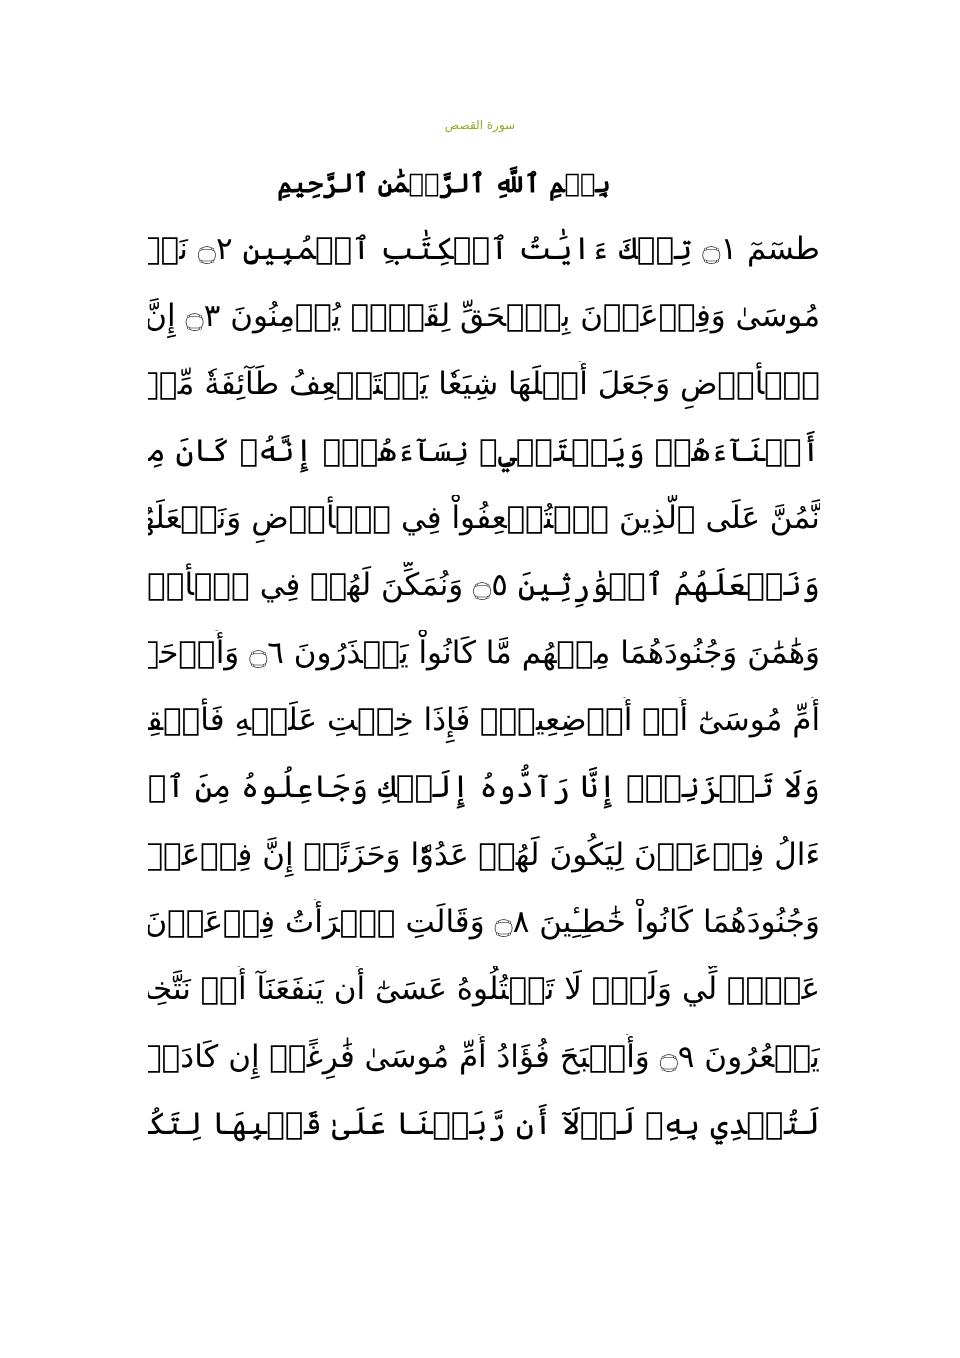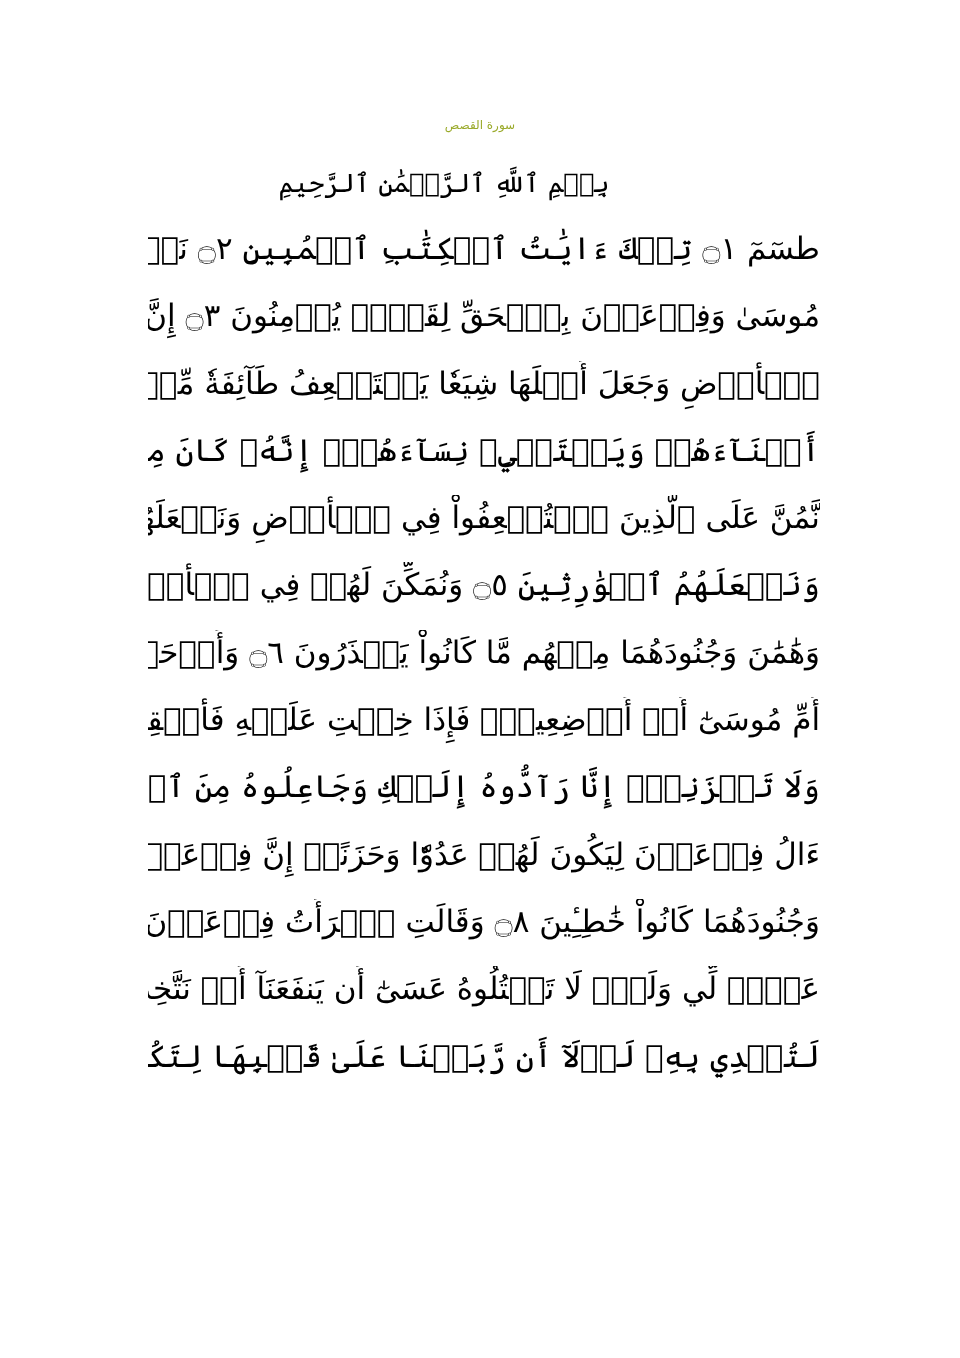--- a/index.html
+++ b/index.html
@@ -4,21 +4,21 @@
 <style>
   html, body { margin:0; padding:0; background:#ffffff; }
   body { width:960px; height:1358px; position:relative; overflow:hidden; }
   .page { position:absolute; left:0; top:0; width:960px; height:1358px; background:#fff; }
   .surah-title {
     position:absolute; top:118px; left:0; width:960px; text-align:center;
     font-family:"DejaVu Sans", sans-serif; font-size:12px; color:#9aaa2a; direction:rtl;
   }
   .basmala {
     position:absolute; top:168px; left:0; width:888px; text-align:center;
-    font-family:"DejaVu Serif", serif; font-size:26px; color:#000; direction:rtl;
+    font-family:"DejaVu Serif", serif; font-size:26px; color:#000; direction:rtl;font-weight:bold;
   }
   .lines { position:absolute; top:226px; left:148px; width:672px; }
   .line {
     height:67.3px; direction:rtl; text-align:justify; text-align-last:justify;
     font-family:"DejaVu Serif", serif; font-size:31px; line-height:44px; color:#000;
     white-space:nowrap; overflow:hidden;
   }
 </style>
 </head>
 <body>
@@ -32,15 +32,16 @@
     <div class="line">ٱلۡأَرۡضِ وَجَعَلَ أَهۡلَهَا شِيَعٗا يَسۡتَضۡعِفُ طَآئِفَةٗ مِّنۡهُمۡ يُذَبِّحُ</div>
     <div class="line">أَبۡنَآءَهُمۡ وَيَسۡتَحۡيِۦ نِسَآءَهُمۡۚ إِنَّهُۥ كَانَ مِنَ ٱلۡمُفۡسِدِينَ ۝٤ وَنُرِيدُ أَن</div>
     <div class="line">نَّمُنَّ عَلَى ٱلَّذِينَ ٱسۡتُضۡعِفُواْ فِي ٱلۡأَرۡضِ وَنَجۡعَلَهُمۡ أَئِمَّةٗ</div>
     <div class="line">وَنَجۡعَلَهُمُ ٱلۡوَٰرِثِينَ ۝٥ وَنُمَكِّنَ لَهُمۡ فِي ٱلۡأَرۡضِ وَنُرِيَ فِرۡعَوۡنَ</div>
     <div class="line">وَهَٰمَٰنَ وَجُنُودَهُمَا مِنۡهُم مَّا كَانُواْ يَحۡذَرُونَ ۝٦ وَأَوۡحَيۡنَآ إِلَىٰٓ</div>
     <div class="line">أُمِّ مُوسَىٰٓ أَنۡ أَرۡضِعِيهِۖ فَإِذَا خِفۡتِ عَلَيۡهِ فَأَلۡقِيهِ فِي ٱلۡيَمِّ وَلَا تَخَافِي</div>
     <div class="line">وَلَا تَحۡزَنِيٓۖ إِنَّا رَآدُّوهُ إِلَيۡكِ وَجَاعِلُوهُ مِنَ ٱلۡمُرۡسَلِينَ ۝٧ فَٱلۡتَقَطَهُۥٓ</div>
     <div class="line">ءَالُ فِرۡعَوۡنَ لِيَكُونَ لَهُمۡ عَدُوّٗا وَحَزَنًاۗ إِنَّ فِرۡعَوۡنَ وَهَٰمَٰنَ</div>
     <div class="line">وَجُنُودَهُمَا كَانُواْ خَٰطِـِٔينَ ۝٨ وَقَالَتِ ٱمۡرَأَتُ فِرۡعَوۡنَ قُرَّتُ</div>
     <div class="line">عَيۡنٖ لِّي وَلَكَۖ لَا تَقۡتُلُوهُ عَسَىٰٓ أَن يَنفَعَنَآ أَوۡ نَتَّخِذَهُۥ وَلَدٗا وَهُمۡ لَا</div>
+    <div class="line">يَشۡعُرُونَ ۝٩ وَأَصۡبَحَ فُؤَادُ أُمِّ مُوسَىٰ فَٰرِغًاۖ إِن كَادَتۡ</div>
     <div class="line">لَتُبۡدِي بِهِۦ لَوۡلَآ أَن رَّبَطۡنَا عَلَىٰ قَلۡبِهَا لِتَكُونَ مِنَ ٱلۡمُؤۡمِنِينَ</div>
   </div>
 </div>
 
 </body></html>

